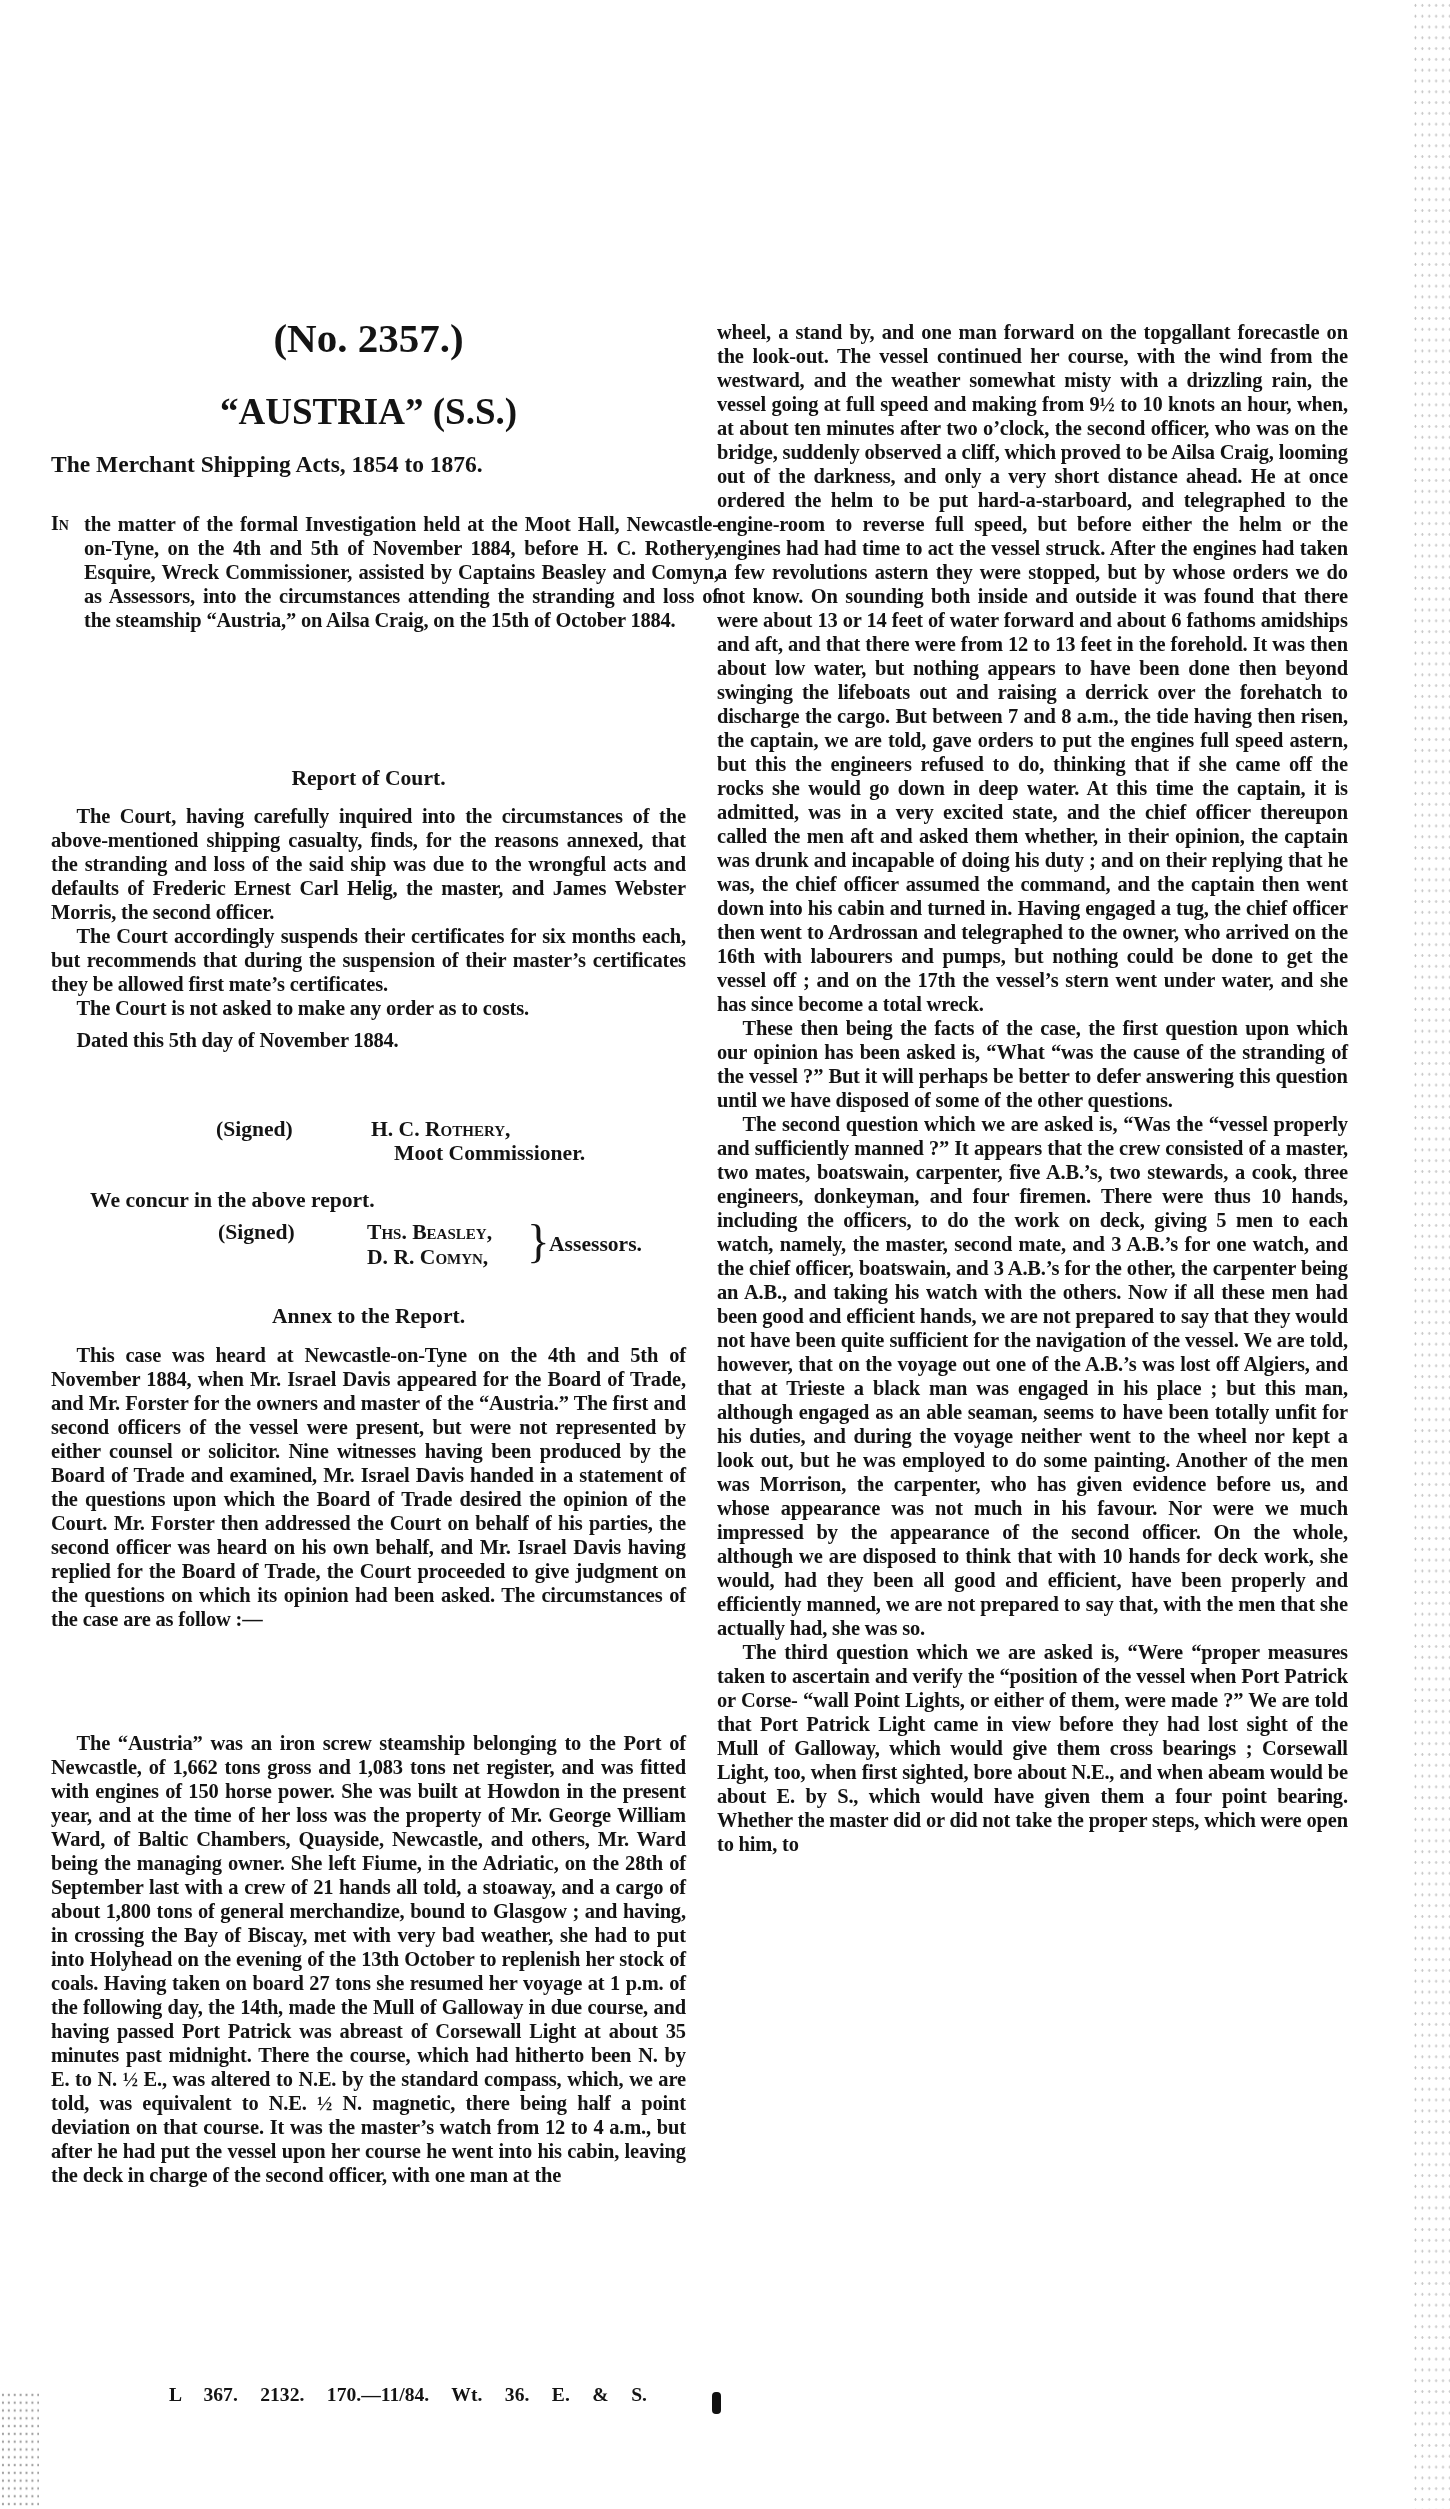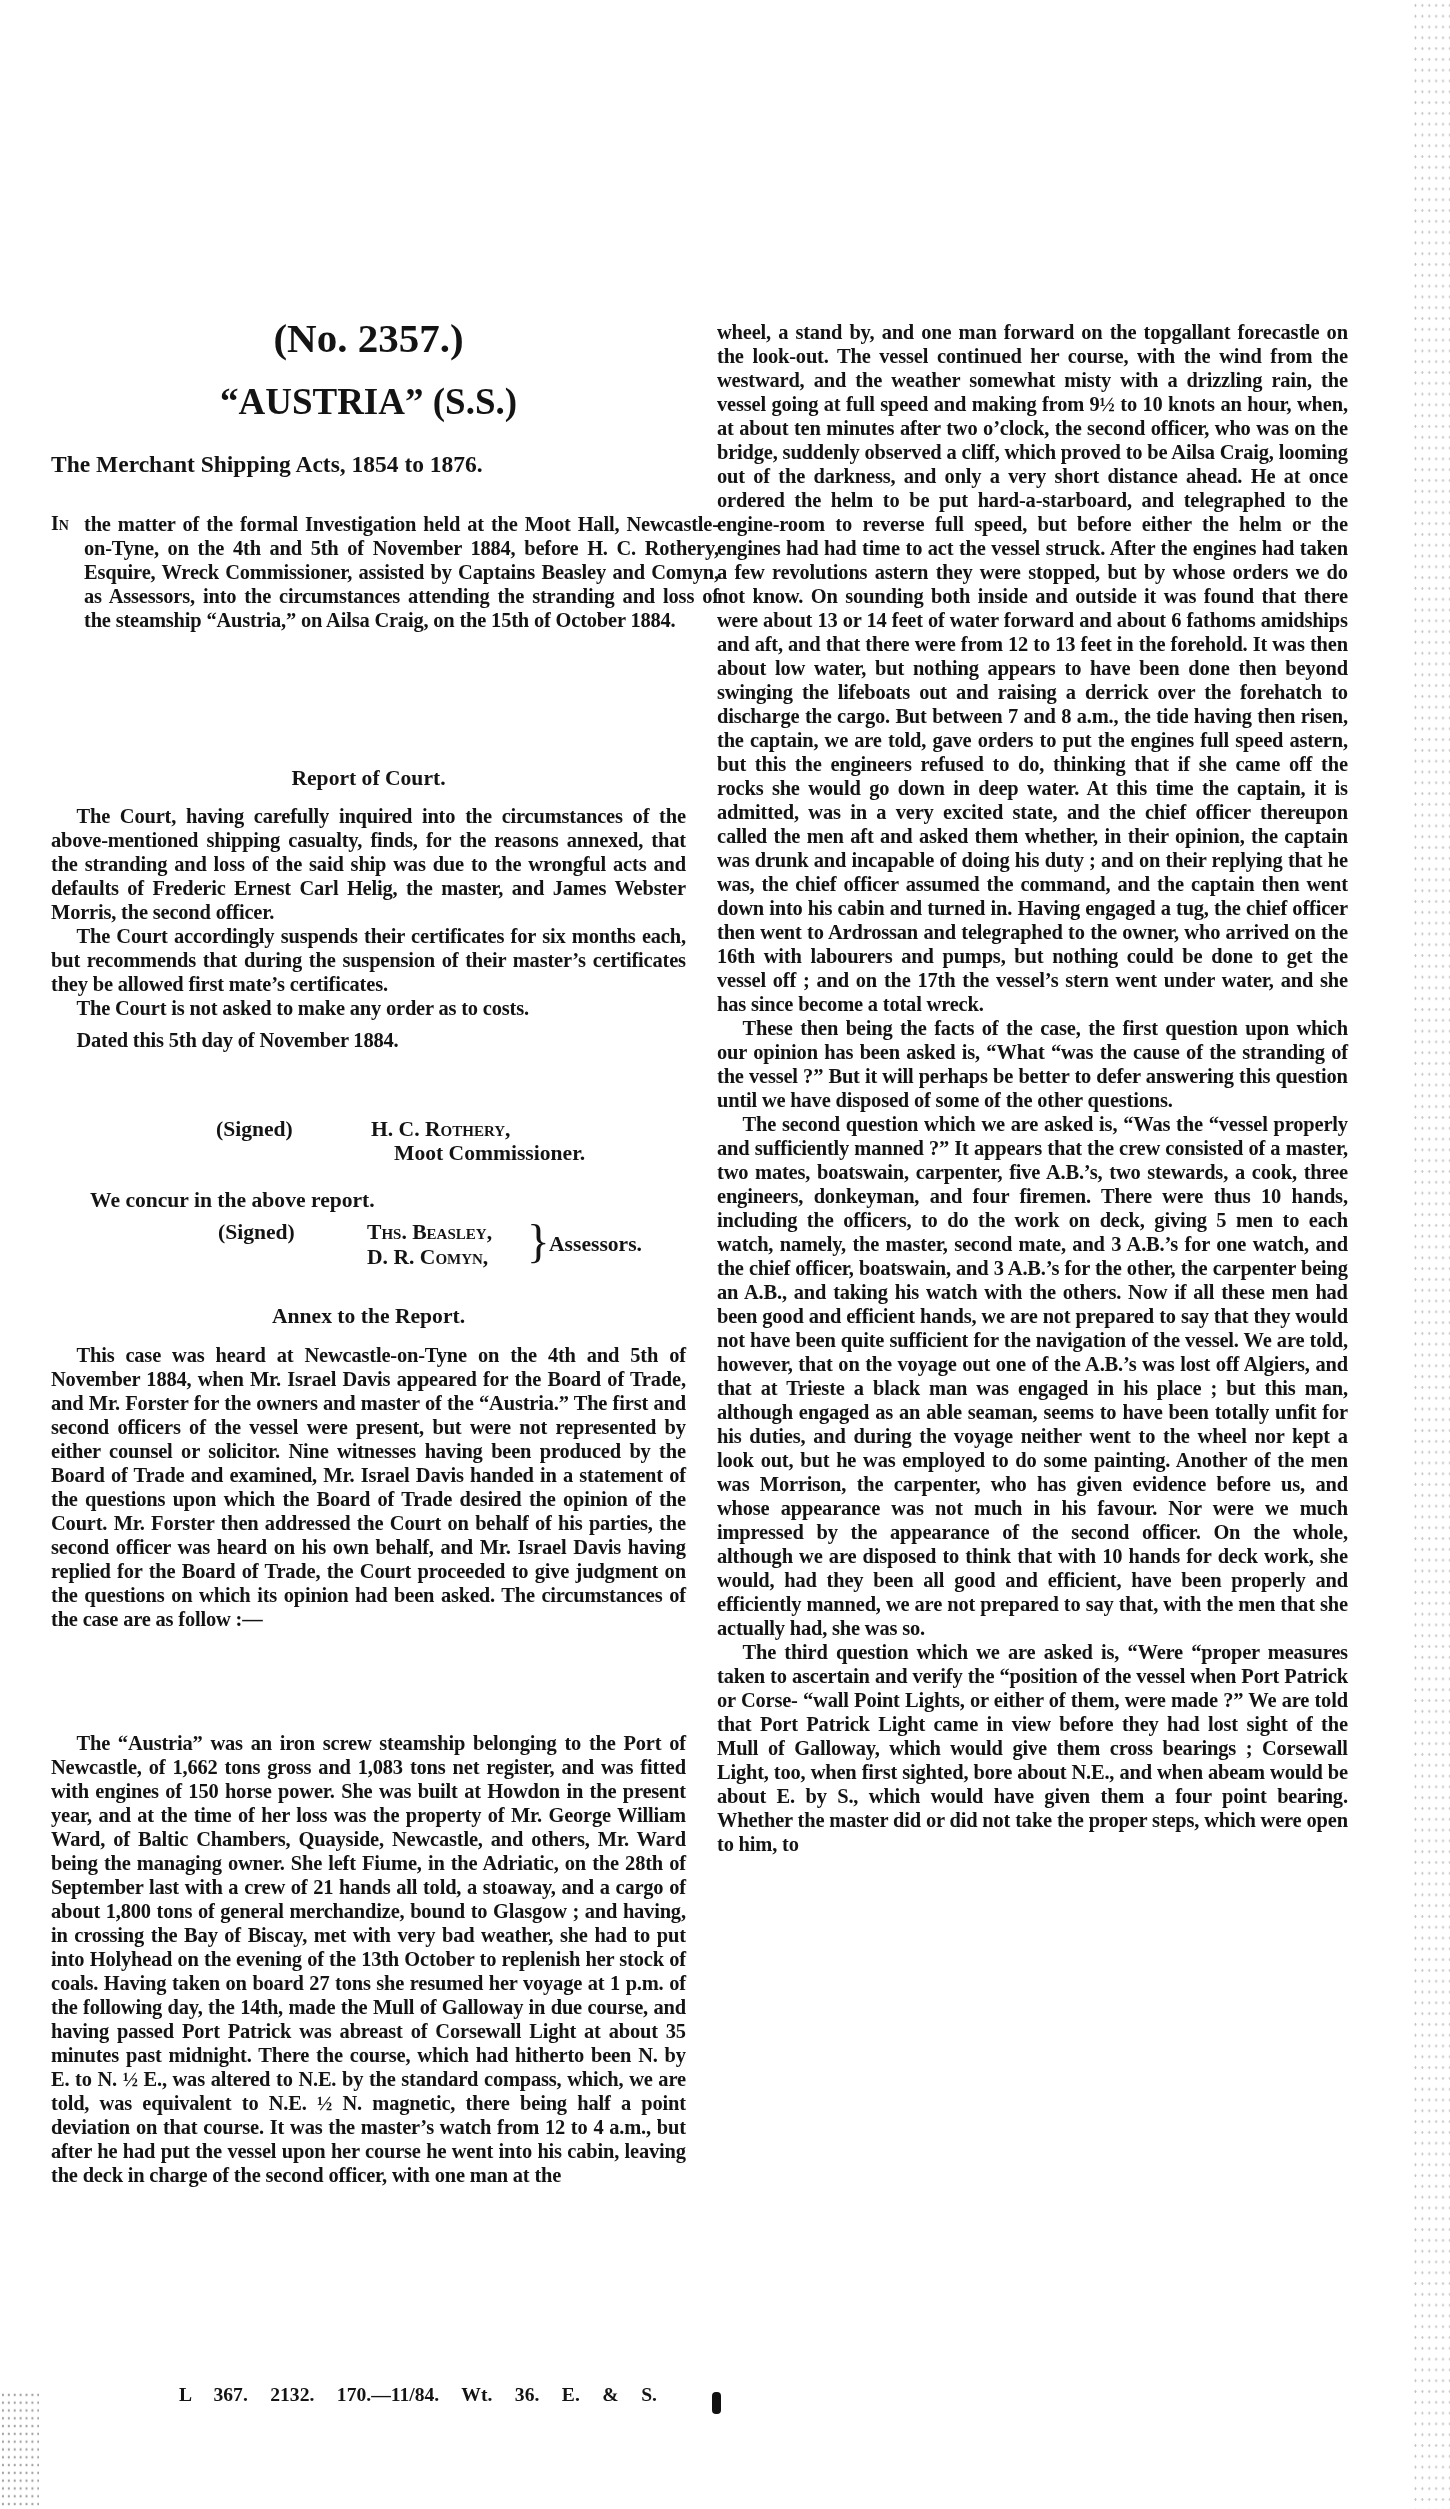--- a/index.html
+++ b/index.html
@@ -12,21 +12,21 @@
            background-image: radial-gradient(#333 0.8px, transparent 1.3px);
            background-size: 5.9px 7.8px; opacity:0.45; }
   .col { position:absolute; top:0; }
   .col-left { left:51px; width:635px; }
   .col-right { left:717px; width:631px; top:320px; }
   .p { font-size:22px; line-height:24px; text-align:justify; margin:0;
        letter-spacing:-0.2px; font-weight:bold; transform:scaleX(0.93); transform-origin:left top; width:107.5%; }
   .indent { text-indent:27.4px; }
   .title-no { position:absolute; top:314px; left:0; width:635px; text-align:center;
               font-size:41px; font-weight:bold; }
-  .title-ship { position:absolute; top:380px; left:0; width:635px; text-align:center;
+  .title-ship { position:absolute; top:390px; left:0; width:635px; text-align:center;
                 font-size:37px; font-weight:bold; }
   .subtitle { position:absolute; top:451px; left:0; width:635px; text-align:left;
               font-size:23.5px; font-weight:bold; }
   .matter { position:absolute; top:512px; left:0; width:635px; }
   .matter .lead { position:absolute; left:0; top:0; font-size:20px; font-weight:bold; }
   .matter .body { margin-left:33px; }
   .sc { font-variant:small-caps; }
   .heading-it { text-align:center; font-size:21.6px; font-weight:bold; margin:0; }
   .report-head { position:absolute; top:766px; left:0; width:635px; }
   .report-body { position:absolute; top:804px; left:0; width:635px; }
@@ -37,21 +37,21 @@
   .concur { position:absolute; top:1188px; left:39px; font-size:21.6px; font-weight:bold; }
   .sig2 { position:absolute; top:1220px; left:0; width:635px; font-size:21.6px; font-weight:bold; }
   .sig2 .signed { position:absolute; left:167px; top:0; }
   .sig2 .n1 { position:absolute; left:316px; top:0; }
   .sig2 .n2 { position:absolute; left:316px; top:24.5px; }
   .sig2 .brace { position:absolute; left:476px; top:-2px; font-size:47px; line-height:47px; font-weight:normal; }
   .sig2 .role { position:absolute; left:498px; top:11.8px; }
   .annex-head { position:absolute; top:1304px; left:0; width:635px; }
   .annex-body { position:absolute; top:1343px; left:0; width:635px; }
   .austria-body { position:absolute; top:1731px; left:0; width:635px; }
-  .footer { position:absolute; top:2384px; left:128px; font-size:19.6px; font-weight:bold; word-spacing:17.6px; }
+  .footer { position:absolute; top:2384px; left:118px; font-size:19.6px; font-weight:bold; word-spacing:17.6px; }
   .blot { position:absolute; top:2392px; left:712px; width:8.8px; height:21.6px; background:#111; border-radius:3.9px; }
 </style>
 </head>
 <body>
 
 <div class="speck"></div>
 <div class="speck-tl"></div>
 
 <div class="col col-left">
   <div class="title-no">(No. 2357.)</div>

